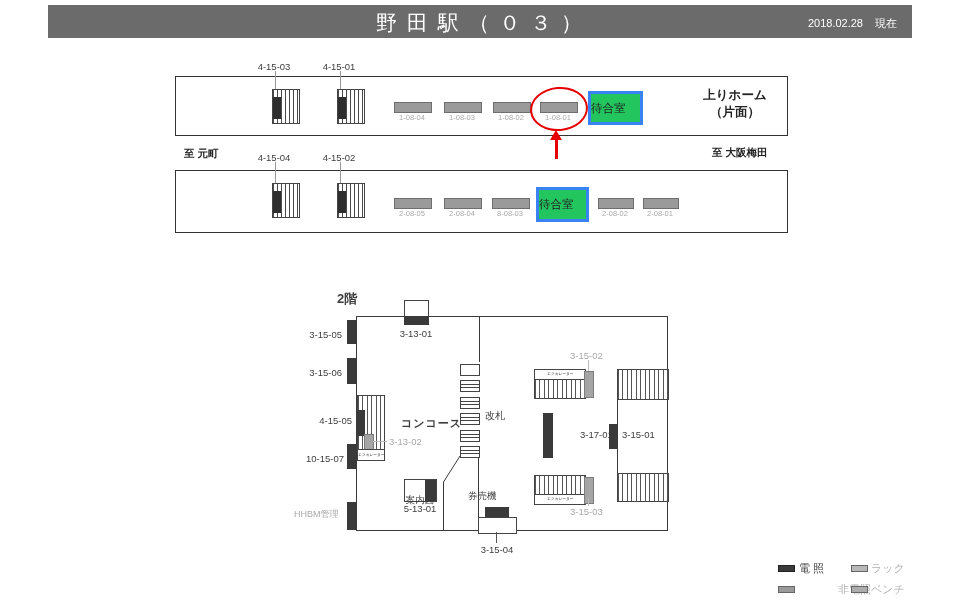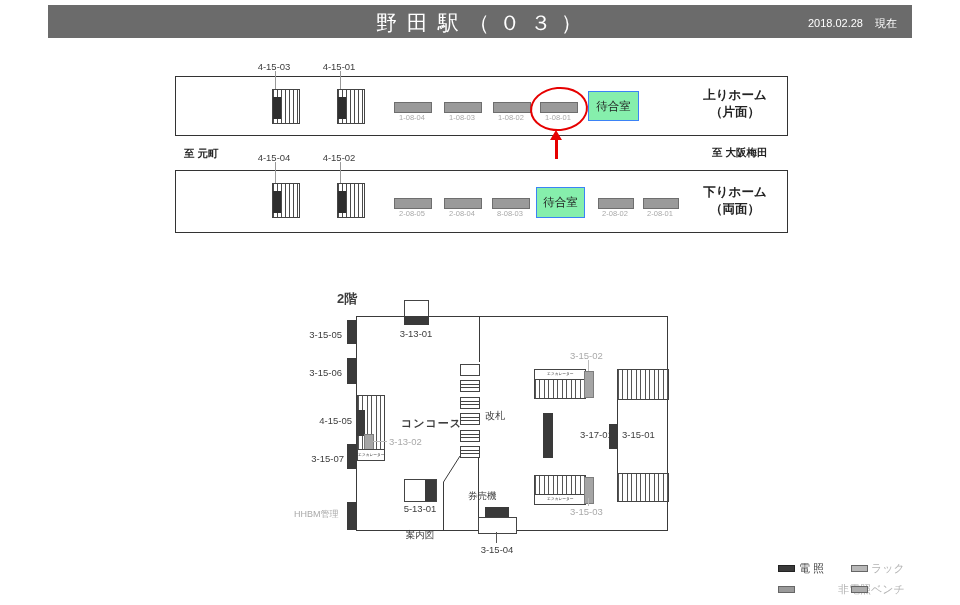--- a/index.html
+++ b/index.html
@@ -15,21 +15,21 @@
   .sb{border:1px solid #444;background-image:repeating-linear-gradient(90deg,#4a4a4a 0 1px,#fff 1px 4px);}
   .sb-dark{background:#2e2e2e;}
   .poster{background:#9a9a9a;border:1px solid #6e6e6e;}
   .plabel{font-size:7.5px;color:#a9a9a9;text-align:center;white-space:nowrap;}
   .lbl{font-size:9.5px;color:#3d3d3d;white-space:nowrap;}
   .lbl-gray{color:#a9a9a9;}
   .ctr{text-align:center;}
   .rt{text-align:right;}
   .leader{background:#999;}
   .leader-light{background:#bbb;}
-  .waiting{border:1px solid #3b82f6;background:#86efac;text-align:center;font-size:11.5px;color:#222;}
+  .waiting{border:3px solid #3b82f6;background:#22c55e;font-size:11.5px;color:#222;}
   .pname{font-size:12.5px;line-height:17px;font-weight:600;color:#222;text-align:center;white-space:nowrap;}
   .dir{font-size:10.5px;font-weight:600;color:#222;white-space:nowrap;}
   .red-ellipse{border:2.5px solid #e60000;border-radius:50%;transform:rotate(-5deg);}
   .arrow-shaft{width:3px;background:#e60000;}
   .arrow-head{width:0;height:0;border-left:6px solid transparent;border-right:6px solid transparent;
               border-bottom:10px solid #e60000;}
   .darkblock{background:#3a3a3a;}
   .stripesV{border:1px solid #444;background-image:repeating-linear-gradient(90deg,#555 0 1px,#fff 1px 4.5px);}
   .graybar{background:#a5a5a5;border:1px solid #7d7d7d;}
   .gate{border:1px solid #444;background:#fff;}
@@ -110,24 +110,20 @@
   <div class="abs poster" style="left:492px;top:198px;width:36px;height:9px;"></div>
   <div class="abs plabel" style="left:492px;top:209px;width:36px;">8-08-03</div>
 
   <div class="abs waiting" style="left:536px;top:187px;width:47px;height:29px;line-height:29px;">待合室</div>
 
   <div class="abs poster" style="left:598px;top:198px;width:34px;height:9px;"></div>
   <div class="abs plabel" style="left:597px;top:209px;width:36px;">2-08-02</div>
   <div class="abs poster" style="left:643px;top:198px;width:34px;height:9px;"></div>
   <div class="abs plabel" style="left:642px;top:209px;width:36px;">2-08-01</div>
 
-  <div class="abs pname" style="left:699px;top:184px;width:72px;">
-    <div>下りホーム</div>
-    <div>（両面）</div>
-  </div>
 
   <div class="abs lbl" style="left:337px;top:290px;font-size:13px;font-weight:700;">2階</div>
 
   <svg class="abs" style="left:340px;top:290px;" width="340" height="280">
     <rect x="16.5" y="26.5" width="311" height="214" fill="none" stroke="#3a3a3a" stroke-width="1"></rect>
     <line x1="139.5" y1="26.5" x2="139.5" y2="72" stroke="#3a3a3a" stroke-width="1"></line>
     <polyline points="120,166 103.5,192 103.5,241" fill="none" stroke="#3a3a3a" stroke-width="1"></polyline>
     <line x1="138.5" y1="166" x2="138.5" y2="241" stroke="#3a3a3a" stroke-width="1"></line>
     <line x1="277.5" y1="79" x2="277.5" y2="210" stroke="#3a3a3a" stroke-width="1"></line>
   </svg>
@@ -147,32 +143,32 @@
   <div class="abs lbl rt" style="left:308px;top:415px;width:44px;">4-15-05</div>
   <div class="abs graybar" style="left:364px;top:434px;width:8px;height:15px;"></div>
   <div class="abs leader-light" style="left:373px;top:441px;width:14px;height:1px;"></div>
   <div class="abs lbl lbl-gray" style="left:389px;top:436px;">3-13-02</div>
 
   <div class="abs tinybox" style="left:357px;top:449px;width:26px;height:10px;">
     <span class="tiny">エスカレーター</span>
   </div>
 
   <div class="abs darkblock" style="left:347px;top:444px;width:10px;height:25px;"></div>
-  <div class="abs lbl rt" style="left:300px;top:453px;width:44px;">3-15-07</div>
+  <div class="abs lbl rt" style="left:300px;top:453px;width:44px;">10-15-07</div>
 
   <div class="abs darkblock" style="left:347px;top:502px;width:10px;height:28px;"></div>
   <div class="abs lbl lbl-gray" style="left:294px;top:508px;font-size:9px;">HHBM管理</div>
 
   <div class="abs lbl" style="left:401px;top:416px;font-size:11px;font-weight:600;letter-spacing:1px;">コンコース</div>
 
   <div class="abs whitebox" style="left:404px;top:479px;width:31px;height:21px;">
     <div class="abs darkblock" style="right:0;top:0;width:11px;height:21px;"></div>
   </div>
   <div class="abs lbl ctr" style="left:402px;top:503px;width:36px;">5-13-01</div>
-  <div class="abs lbl ctr" style="left:402px;top:529px;width:36px;">案内図</div>
+  <div class="abs lbl ctr" style="left:402px;top:494px;width:36px;">案内図</div>
 
   <div class="abs gate" style="left:460px;top:364px;width:18px;height:10px;"></div>
   <div class="abs gate gate-lines" style="left:460px;top:380px;width:18px;height:10px;"></div>
   <div class="abs gate gate-lines" style="left:460px;top:397px;width:18px;height:10px;"></div>
   <div class="abs gate gate-lines" style="left:460px;top:413px;width:18px;height:10px;"></div>
   <div class="abs gate gate-lines" style="left:460px;top:430px;width:18px;height:10px;"></div>
   <div class="abs gate gate-lines" style="left:460px;top:446px;width:18px;height:10px;"></div>
   <div class="abs lbl" style="left:485px;top:409px;font-size:10px;">改札</div>
 
   <div class="abs lbl" style="left:468px;top:490px;font-size:9.5px;">券売機</div>

